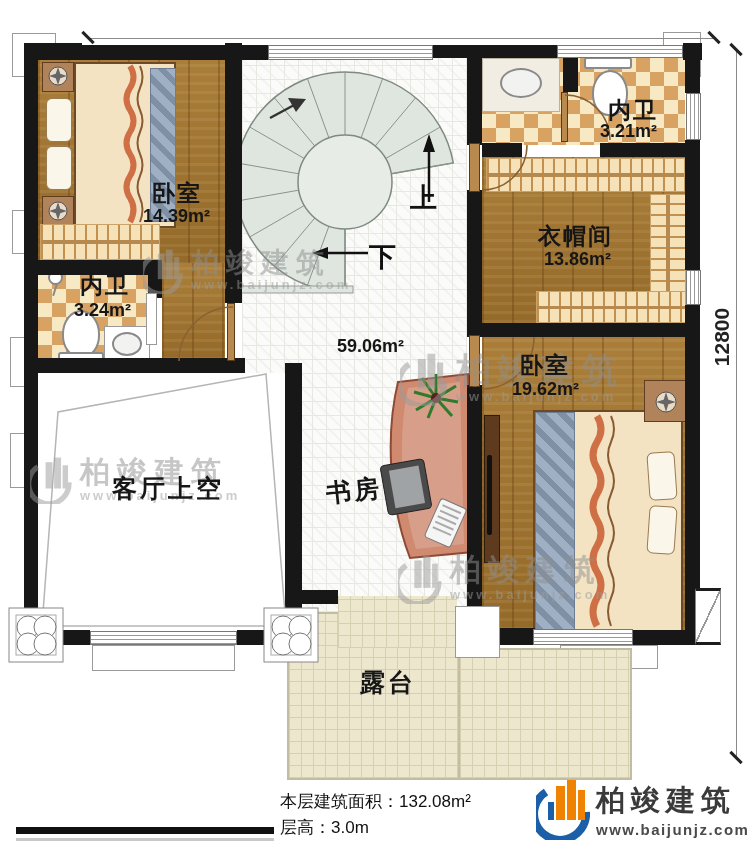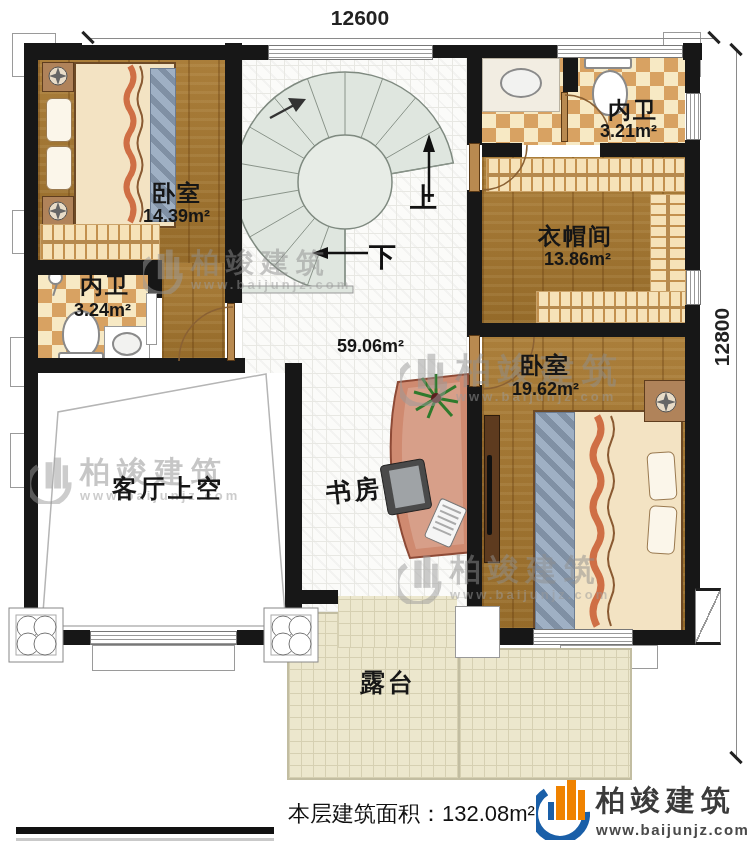--- a/index.html
+++ b/index.html
@@ -62,21 +62,21 @@
   .dimline { position:absolute; background:#8a8a8a; z-index:6; }
   .tick { position:absolute; width:16px; height:3px; background:#222; transform:rotate(45deg); z-index:6; }
   .wm { position:absolute; z-index:7; display:flex; align-items:flex-start; gap:8px; opacity:.5; pointer-events:none; }
   .wm-name { font-size:31px; font-weight:700; color:#8f8f8f; letter-spacing:7px; line-height:1.05; white-space:nowrap; }
   .wm-url { font-size:13px; font-weight:700; color:#9b9b9b; letter-spacing:3px; white-space:nowrap; }
   .overlay-svg { position:absolute; left:0; top:0; z-index:5; pointer-events:none; }
   .stair-svg { position:absolute; z-index:3; }
   .footer-title { position:absolute; left:16px; top:784px; z-index:8; font-size:37px; color:#1d1d1d; font-weight:600; letter-spacing:1px; white-space:nowrap; }
   .footer-rule1 { position:absolute; left:16px; top:827px; width:258px; height:7px; background:#111; z-index:8; }
   .footer-rule2 { position:absolute; left:16px; top:838px; width:258px; height:3px; background:#c9c9c9; z-index:8; }
-  .stats { position:absolute; left:288px; top:789px; z-index:8; font-size:22px; color:#111; line-height:1.55;margin-top:8px; }
+  .stats { position:absolute; left:280px; top:789px; z-index:8; font-size:17px; color:#111; line-height:1.55; }
   .brand { position:absolute; left:536px; top:778px; z-index:8; display:flex; gap:6px; align-items:center; }
   .brand-name { font-size:29px; font-weight:900; color:#3a3a3a; letter-spacing:6px; white-space:nowrap; }
   .brand-url { font-size:15px; font-weight:700; color:#4a4a4a; letter-spacing:1.5px; white-space:nowrap; }
   .updown { position:absolute; z-index:6; font-weight:900; color:#111; font-size:27px; }
   .shower { position:absolute; width:15px; height:15px; border:2px solid #888; border-radius:50%; background:#fff; z-index:3; }
 </style>
 </head>
 <body>
 
 <div class="plan">
@@ -272,21 +272,20 @@
 
   <div class="updown" style="left:410px;top:180px">上</div>
   <div class="updown" style="left:369px;top:239px">下</div>
   <svg class="overlay-svg" width="750" height="847" style="z-index:6">
     <line x1="429" y1="150" x2="429" y2="202" stroke="#111" stroke-width="2.5"></line>
     <polygon points="423,152 435,152 429,134" fill="#111"></polygon>
     <line x1="326" y1="253" x2="368" y2="253" stroke="#111" stroke-width="2.5"></line>
     <polygon points="328,247 328,259 312,253" fill="#111"></polygon>
   </svg>
 
-  <div class="dim" style="left:300px;top:6px;width:120px;text-align:center">12600</div>
   <div class="dimline" style="left:88px;top:38px;width:626px;height:1px"></div>
   <div class="tick" style="left:80px;top:36px"></div>
   <div class="tick" style="left:706px;top:36px"></div>
   <div class="dim" style="left:680px;top:325px;width:84px;text-align:center;transform:rotate(-90deg)">12800</div>
   <div class="dimline" style="left:736px;top:50px;width:1px;height:710px"></div>
   <div class="tick" style="left:728px;top:48px"></div>
   <div class="tick" style="left:728px;top:756px"></div>
 
   <div class="lbl lbl-room" style="left:152px;top:178px">卧室</div>
   <div class="lbl lbl-area" style="left:143px;top:206px">14.39m²</div>
@@ -349,20 +348,21 @@
     <div>
         <div class="wm-name" style="font-size:31px">柏竣建筑</div>
     <div class="wm-url">www.baijunjz.com</div>
       </div>
   </div>
 
   <div class="footer-rule1"></div>
   <div class="footer-rule2"></div>
   <div class="stats">
     <div><span>本层建筑面积：</span><span>132.08m²</span></div>
+    <div><span>层高：</span><span>3.0m</span></div>
   </div>
   <div class="brand">
     <svg width="54" height="62" viewBox="0 0 54 62">
       <path d="M10,14 A26,26 0 1 0 50,34" fill="none" stroke="#1a5fa8" stroke-width="8"></path>
       <rect x="20" y="8" width="9" height="34" fill="#ef8200"></rect>
       <rect x="31" y="2" width="9" height="40" fill="#ef8200"></rect>
       <rect x="42" y="12" width="7" height="30" fill="#ef8200"></rect>
       <rect x="12" y="24" width="6" height="18" fill="#1a5fa8"></rect>
     </svg>
     <div>

